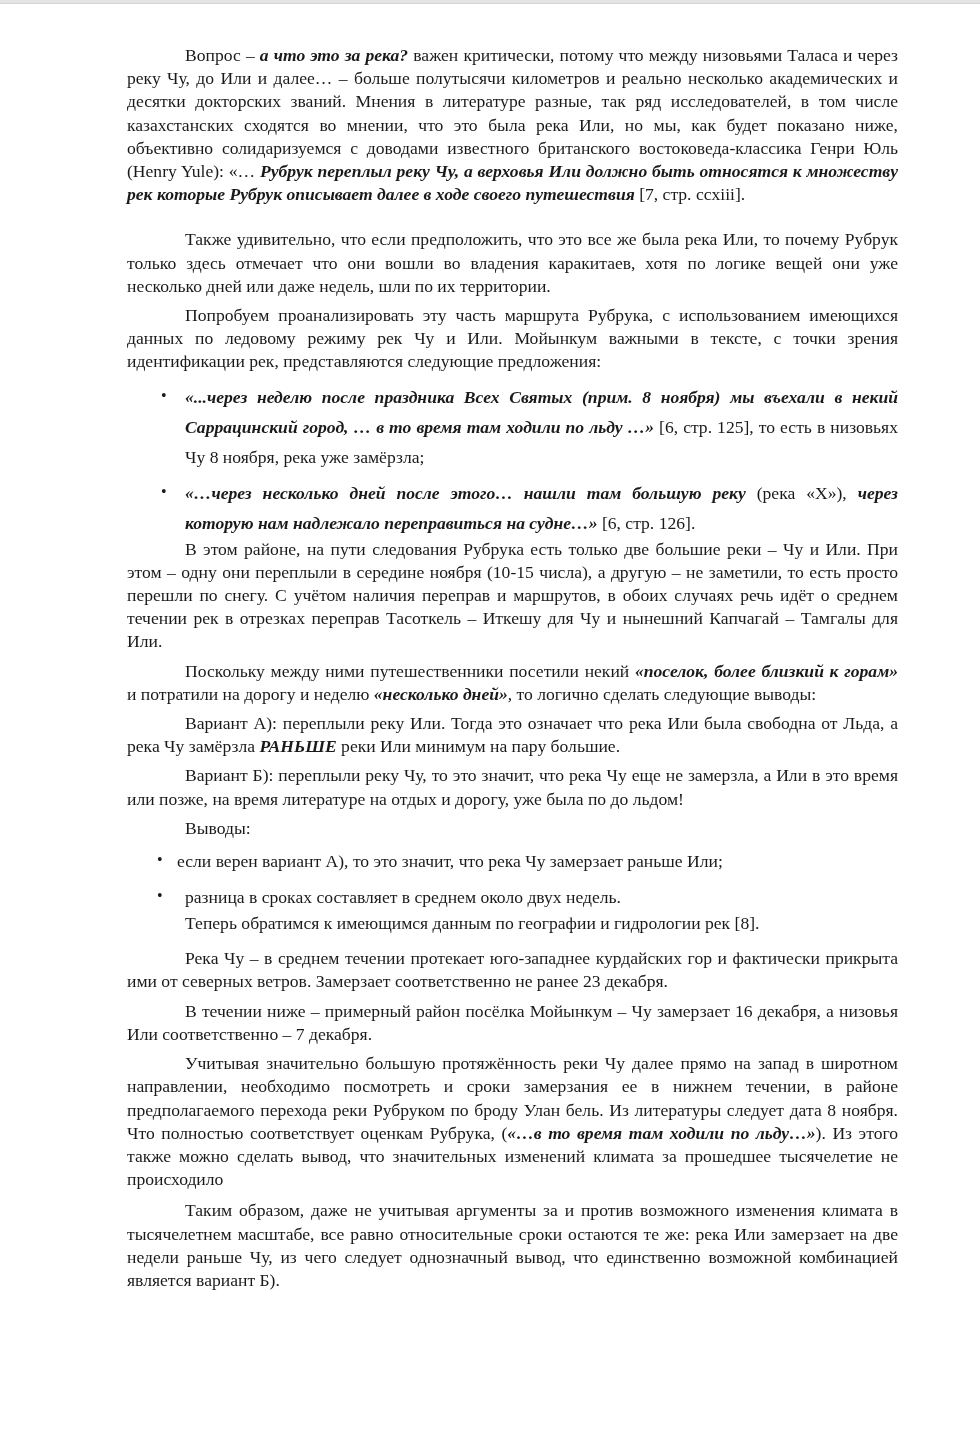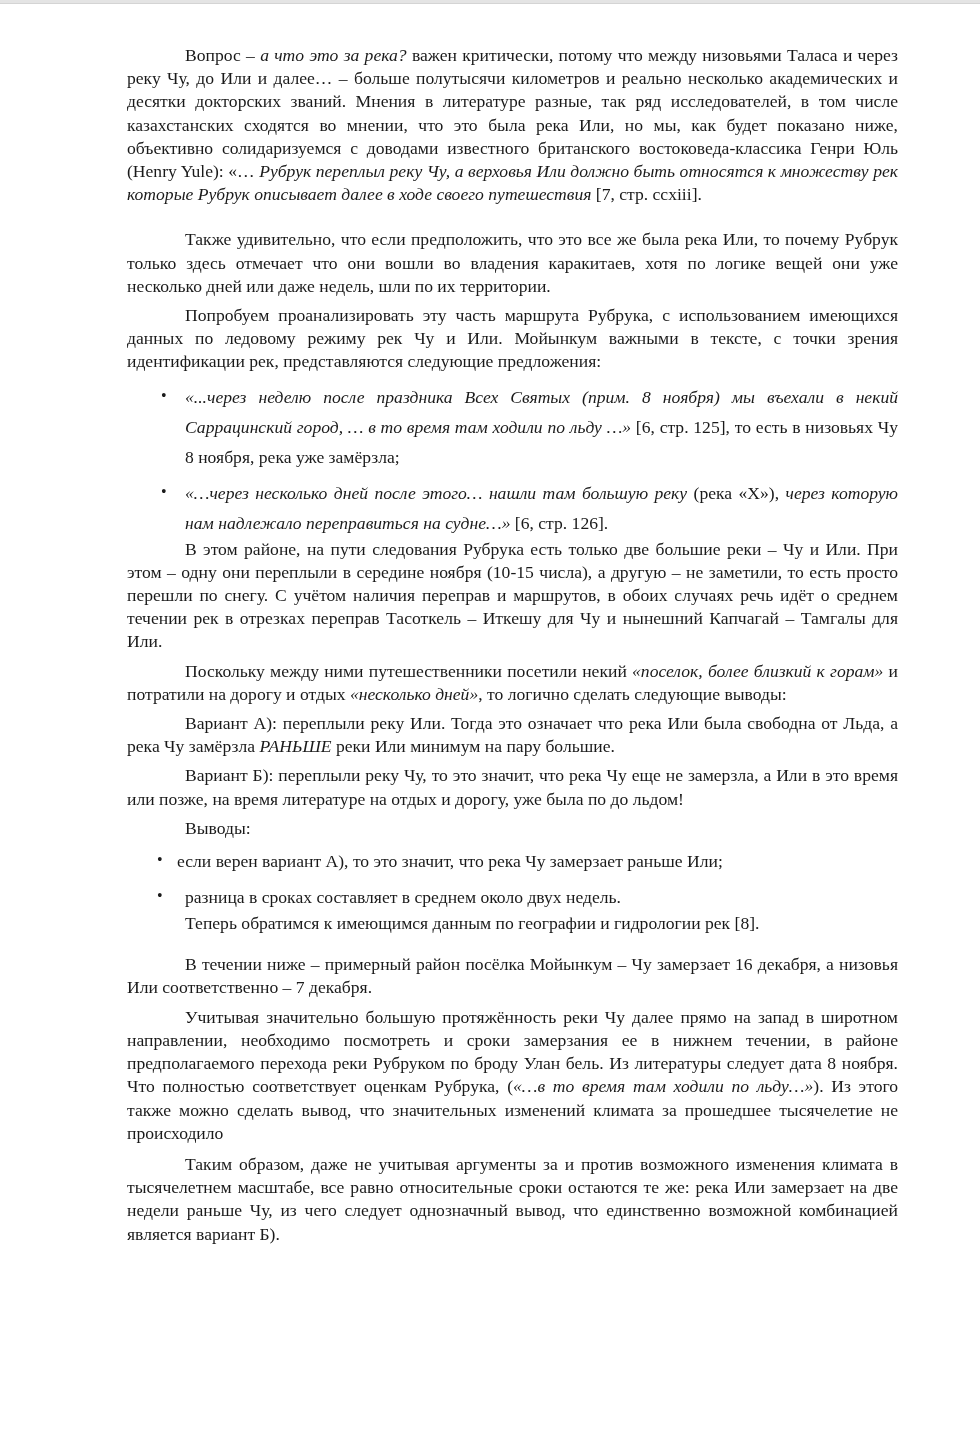--- a/index.html
+++ b/index.html
@@ -29,21 +29,21 @@
     width: 771px;
     font-size: 17.6px;
     line-height: 23.2px;
   }
   .p {
     margin: 0;
     text-align: justify;
     text-indent: 58px;
   }
   .b { font-weight: normal; }
-  .bi { font-weight: normal; font-style: italic; }
+  .bi { font-weight: bold; font-style: italic; }
 
   .gap-big { height: 22px; }
   .gap-sm { height: 6px; }
   .gap-md { height: 8px; }
 
   .bullet {
     position: relative;
     padding-left: 58px;
     text-align: justify;
     margin: 0;
@@ -80,21 +80,21 @@
     <span><span class="bi">«...через неделю после праздника Всех Святых (прим. 8 ноября) мы въехали в некий Саррацинский город, … в то время там ходили по льду …»</span><span> [6, стр. 125], то есть в низовьях Чу 8 ноября, река уже замёрзла;</span></span>
   </div>
   <div class="gap-sm"></div>
   <div class="bullet loose">
     <span class="dot">•</span>
     <span><span class="bi">«…через несколько дней после этого… нашли там большую реку</span><span> (река «Х»), </span><span class="bi">через которую нам надлежало переправиться на судне…»</span><span> [6, стр. 126].</span></span>
   </div>
 
   <p class="p"><span>В этом районе, на пути следования Рубрука есть только две большие реки – Чу и Или. При этом – одну они переплыли в середине ноября (10-15 числа), а другую – не заметили, то есть просто перешли по снегу. С учётом наличия переправ и маршрутов, в обоих случаях речь идёт о среднем течении рек в отрезках переправ Тасоткель – Иткешу для Чу и нынешний Капчагай – Тамгалы для Или.</span></p>
   <div class="gap-sm"></div>
-  <p class="p"><span>Поскольку между ними путешественники посетили некий </span><span class="bi">«поселок, более близкий к горам»</span><span> и потратили на дорогу и отдых </span><span class="bi">«несколько дней»</span><span>, то логично сделать следующие выводы:</span></p>
+  <p class="p"><span>Поскольку между ними путешественники посетили некий </span><span class="bi">«поселок, более близкий к горам»</span><span> и потратили на дорогу и неделю </span><span class="bi">«несколько дней»</span><span>, то логично сделать следующие выводы:</span></p>
   <div class="gap-sm"></div>
   <p class="p"><span class="b">Вариант А):</span><span> переплыли реку Или. Тогда это означает что река Или была свободна от Льда, а река Чу замёрзла </span><span class="bi">РАНЬШЕ</span><span> реки Или минимум на пару большие.</span></p>
   <div class="gap-sm"></div>
   <p class="p"><span class="b">Вариант Б):</span><span> переплыли реку Чу, то это значит, что река Чу еще не замерзла, а Или в это время или позже, на время литературе на отдых и дорогу, уже была по до льдом!</span></p>
   <div class="gap-sm"></div>
 
   <p class="p b">Выводы:</p>
   <div class="gap-sm"></div>
 
   <div class="bullet conc">
@@ -103,20 +103,21 @@
   </div>
   <div class="gap-sm"></div>
   <div class="bullet conc">
     <span class="dot">•</span>
     <span class="cont">разница в сроках составляет в среднем около двух недель.</span>
   </div>
 
   <p class="p"><span>Теперь обратимся к имеющимся данным по географии и гидрологии рек [8].</span></p>
   <div class="gap-sm"></div>
   <div class="gap-sm"></div>
+  <p class="p"><span>Река Чу – в среднем течении протекает юго-западнее курдайских гор и фактически прикрыта ими от северных ветров. Замерзает соответственно не ранее 23 декабря.</span></p>
   <div class="gap-sm"></div>
   <p class="p"><span>В течении ниже – примерный район посёлка Мойынкум – Чу замерзает 16 декабря, а низовья Или соответственно – 7 декабря.</span></p>
   <div class="gap-sm"></div>
   <p class="p"><span>Учитывая значительно большую протяжённость реки Чу далее прямо на запад в широтном направлении, необходимо посмотреть и сроки замерзания ее в нижнем течении, в районе предполагаемого перехода реки Рубруком по броду Улан бель. Из литературы следует дата </span><span class="b">8 ноября</span><span>. Что полностью соответствует оценкам Рубрука, (</span><span class="bi">«…в то время там ходили по льду…»</span><span>). Из этого также можно сделать вывод, что значительных изменений климата за прошедшее тысячелетие не происходило</span></p>
   <div class="gap-md"></div>
   <p class="p"><span>Таким образом, даже не учитывая аргументы за и против возможного изменения климата в тысячелетнем масштабе, все равно относительные сроки остаются те же: река Или замерзает на две недели раньше Чу, из чего следует однозначный вывод, что единственно возможной комбинацией является </span><span class="b">вариант Б)</span><span>.</span></p>
 
 </div>
 
 </body></html>

